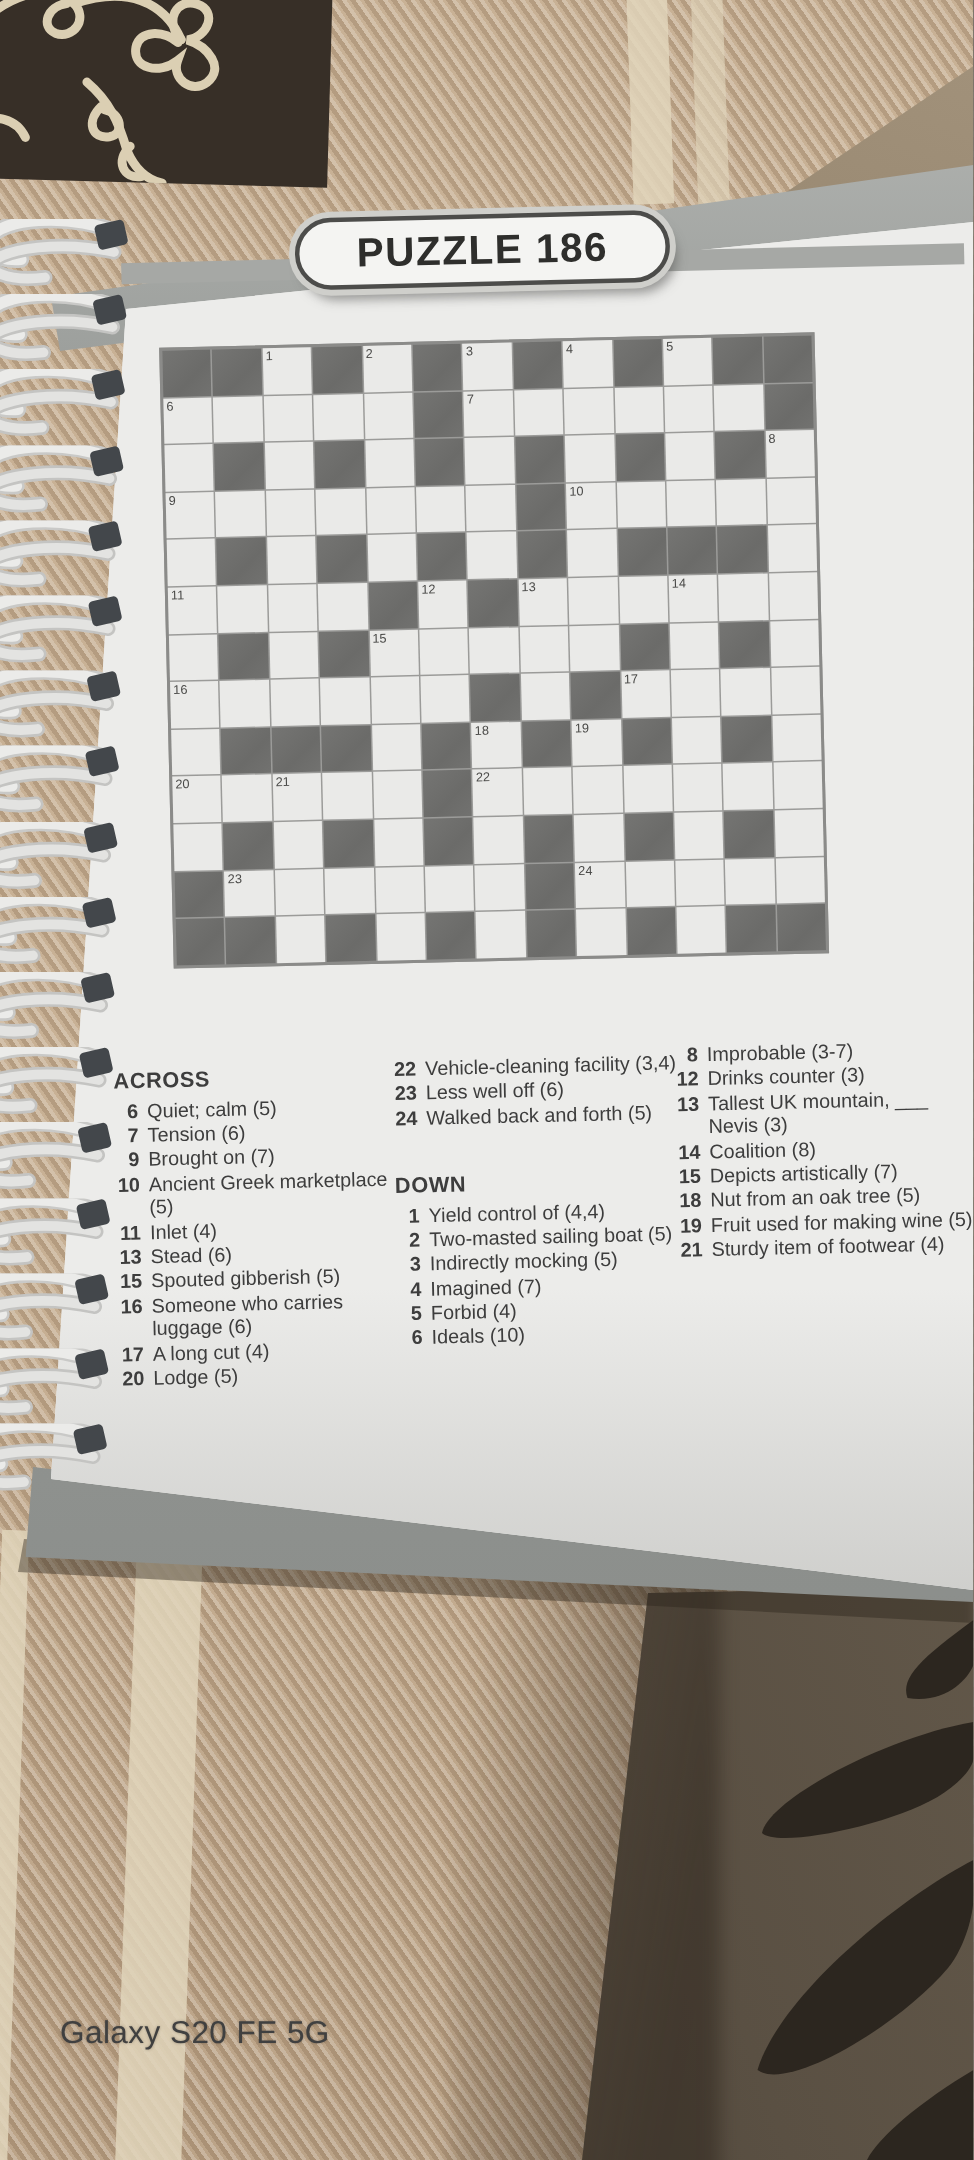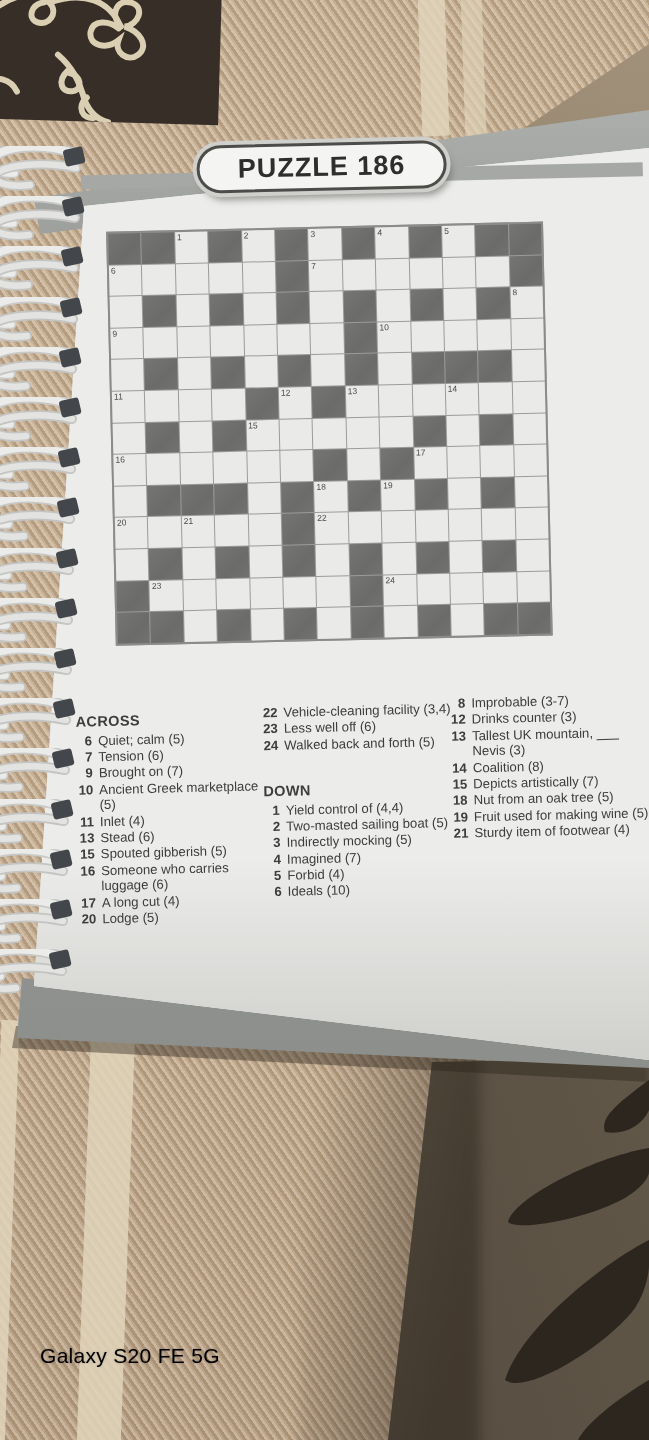--- a/index.html
+++ b/index.html
@@ -77,21 +77,21 @@
   .clues{position:absolute;color:#3d3d3d;font-size:13.2px;line-height:15.8px;}
   .clue-col1{left:24px;top:586px;width:184px;}
   .clue-col2{left:210px;top:581px;width:190px;}
   .clue-col3{left:398px;top:576px;width:204px;}
   .clue-head{font-weight:bold;font-size:14.5px;letter-spacing:.4px;margin-bottom:3px;}
   .clue{display:flex;margin:0 0 .5px 0;}
   .clue .cnum{flex:0 0 22px;text-align:right;font-weight:bold;padding-right:6px;}
   .clue .ctext{flex:1;}
   .clue-gap{height:30px;}
 
-  .watermark{left:40px;top:1344px;font-size:21px;color:#000000;letter-spacing:.3px;
+  .watermark{left:40px;top:1344px;font-size:21px;color:#404040;letter-spacing:.3px;
     text-shadow:0 0 2px rgba(60,50,40,.4);}
 </style>
 </head>
 <body>
 
 <div id="stage">
 
   <div class="abs fabric-base"></div>
   <div class="abs bottom-dark"></div>
   <div class="abs bottom-shadow"></div>

